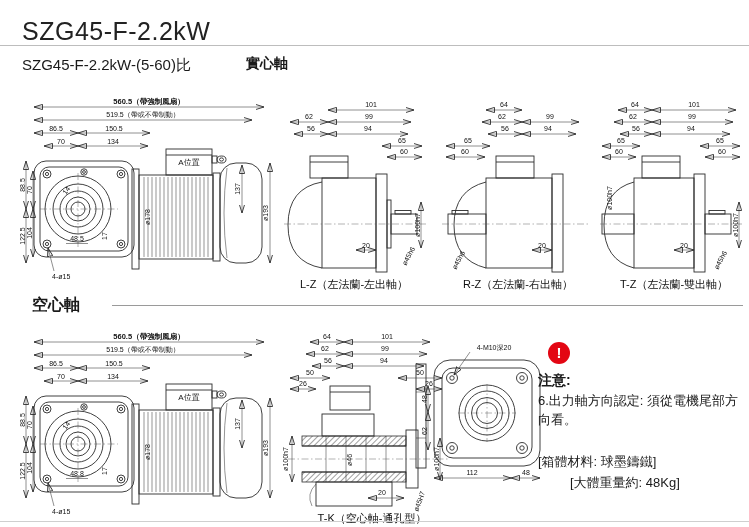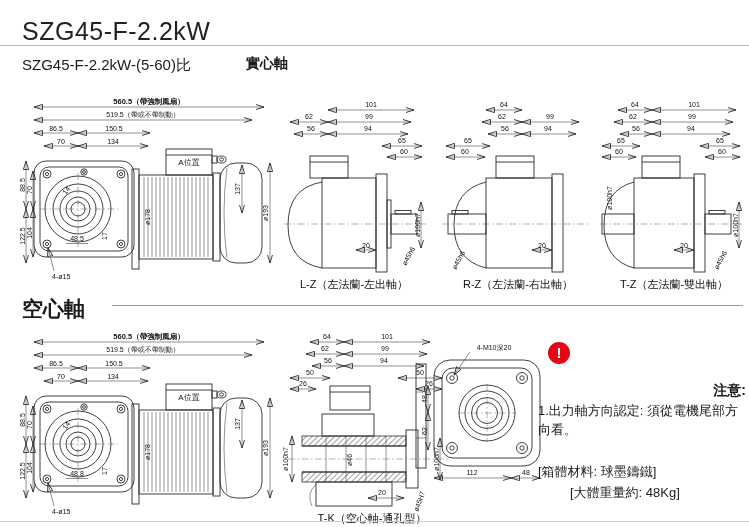--- a/index.html
+++ b/index.html
@@ -3,38 +3,38 @@
 <meta charset="utf-8">
 <style>
   html,body{margin:0;padding:0;background:#ffffff;}
   #page{position:relative;width:749px;height:527px;background:#fff;overflow:hidden;
         font-family:"Liberation Sans","DejaVu Sans",sans-serif;color:#1a1a1a;}
   .abs{position:absolute;}
   .title{left:22px;top:11px;font-size:25px;letter-spacing:.5px;color:#222;margin-top:6px;}
   .hline{left:0;right:0;top:45px;height:1px;background:#bdbdbd;}
   .subtitle{left:22px;top:56px;font-size:15px;text-align:right;}
   .solidlbl{left:246px;top:55px;font-size:14px;font-weight:600;}
-  .hollowlbl{left:22px;top:295px;font-size:21px;font-weight:600;}
+  .hollowlbl{left:32px;top:295px;font-size:16px;font-weight:600;}
   .hline2{left:112px;right:6px;top:305px;height:1px;background:#9a9a9a;}
   .bottomline{left:0;right:0;top:521px;height:1px;background:#cfcfcf;}
   svg.drw{position:absolute;overflow:visible;}
   svg text{font-family:"Liberation Sans","DejaVu Sans",sans-serif;fill:#111;}
   svg .dim{font-size:7px;}
   svg .dimb{font-size:7.5px;font-weight:bold;}
   svg .cap{font-size:11px;}
   svg .abx{font-size:8px;}
   svg path,svg rect,svg circle,svg line,svg ellipse{fill:none;stroke:#2b2b2b;stroke-width:0.9;}
   svg .dl{stroke:#333;stroke-width:0.55;}
   svg .cl{stroke:#555;stroke-width:0.45;stroke-dasharray:7 2.5 1.5 2.5;}
   svg .thin{stroke-width:0.5;}
   svg .hat{fill:url(#hatp);stroke:#2b2b2b;stroke-width:0.8;}
   .notes{position:absolute;}
   .bang{width:22px;height:22px;border-radius:50%;background:#e30613;color:#fff;
         font-weight:bold;text-align:center;line-height:22px;font-size:15px;margin-left:10px;}
-  .nh{font-size:14px;font-weight:600;margin-top:18px;text-align:right;}
+  .nh{font-size:14px;font-weight:600;margin-top:8px;}
   .nl{font-size:13px;line-height:1.45;margin-top:2px;}
   .nb{font-size:13px;margin-top:23px;}
   .nb2{font-size:13px;margin-top:3px;margin-left:32px;}
 </style>
 </head>
 <body>
 
 <div id="page">
 
   <svg width="0" height="0" style="position:absolute">
@@ -394,19 +394,19 @@
       <path class="dl" d="M97,136H126" marker-start="url(#aS)" marker-end="url(#aE)"></path>
       <text class="dim" x="112" y="133" text-anchor="middle">48</text>
     </g>
   </svg>
 
   <div class="notes" style="left:538px;top:342px;width:208px">
     <div class="bang">
       <span>!</span>
     </div>
     <div class="nh">注意:</div>
-    <div class="nl">1.出力軸方向認定: 須從電機尾部方向看。</div>
+    <div class="nl">6.出力軸方向認定: 須從電機尾部方向看。</div>
     <div class="nb">[箱體材料: 球墨鑄鐵]</div>
     <div class="nb2">[大體重量約: 48Kg]</div>
   </div>
 
   <div class="abs bottomline"></div>
 </div>
 
 </body></html>

